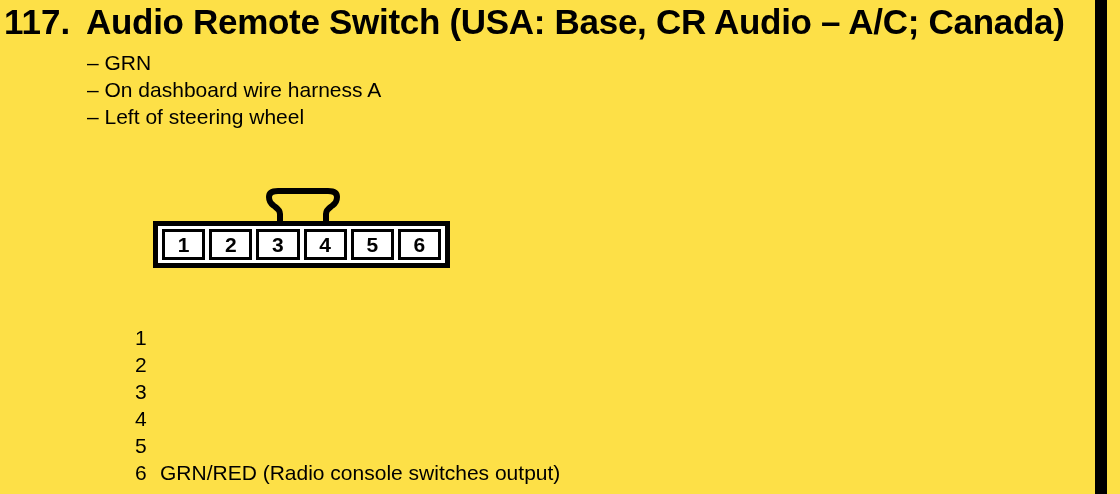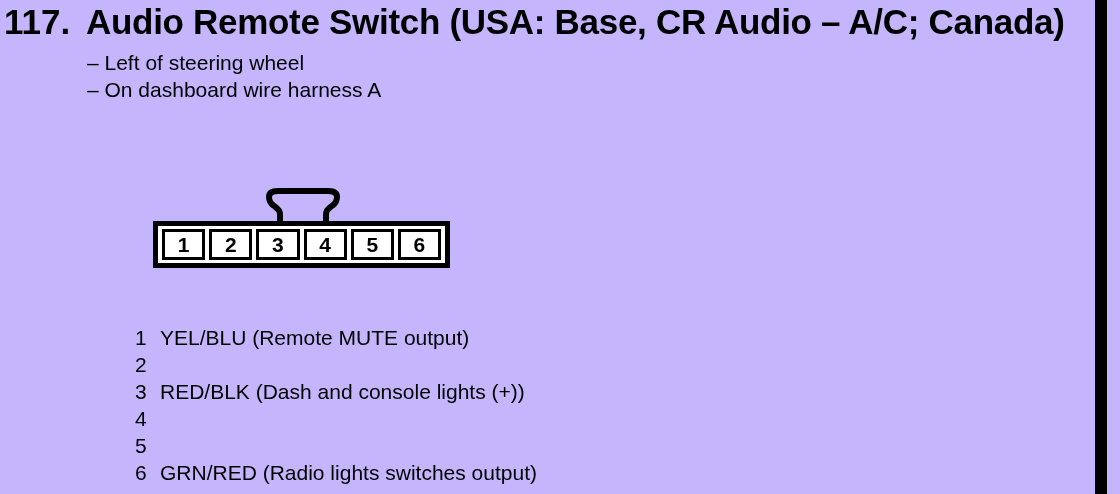--- a/index.html
+++ b/index.html
@@ -1,21 +1,21 @@
 <!DOCTYPE html>
 <html><head>
 <meta charset="utf-8">
 <style>
   * { margin: 0; padding: 0; box-sizing: border-box; }
   html, body { background: #ffffff; }
   .page {
     position: relative;
     width: 1120px;
     height: 494px;
-    background: #c4b5fd;
+    background: #fde047;
     color: #000000;
     font-family: "Liberation Sans", "DejaVu Sans", sans-serif;
     overflow: hidden;
   }
   .section-number {
     position: absolute;
     left: 4px;
     top: 3px;
     font-size: 35px;
     font-weight: bold;
@@ -92,22 +92,23 @@
 </style>
 </head>
 <body>
 
 <div class="page">
 
   <span class="section-number">117.</span>
   <span class="section-title">Audio Remote Switch (USA: Base, CR Audio – A/C; Canada)</span>
 
   <div class="notes">
+    <div class="note-line">– GRN</div>
+    <div class="note-line">– On dashboard wire harness A</div>
     <div class="note-line">– Left of steering wheel</div>
-    <div class="note-line">– On dashboard wire harness A</div>
   </div>
 
   <svg class="connector-tab" viewBox="0 0 76 36" fill="none" xmlns="http://www.w3.org/2000/svg">
     <path d="M 15 36 L 15 27 C 15 22, 11 20.5, 8.5 18.5 C 5 16, 4 13.5, 4 10
              C 4 5, 8 4, 13 4 L 63 4 C 68 4, 72 5, 72 10
              C 72 13.5, 71 16, 67.5 18.5 C 65 20.5, 61 22, 61 27 L 61 36" stroke="#000000" stroke-width="6" fill="none"></path>
   </svg>
 
   <div class="connector-shell">
     <div class="cavity">1</div>
@@ -115,41 +116,39 @@
     <div class="cavity">3</div>
     <div class="cavity">4</div>
     <div class="cavity">5</div>
     <div class="cavity">6</div>
   </div>
 
   <div class="pinlist">
     <div class="pin-row">
       <span class="pin-num">1</span>
         <span class="pin-gap"></span>
-      <span class="pin-desc">YEL/BLU (Remote MUTE output)</span>
     </div>
     <div class="pin-row">
       <span class="pin-num">2</span>
         <span class="pin-gap"></span>
     </div>
     <div class="pin-row">
       <span class="pin-num">3</span>
         <span class="pin-gap"></span>
-      <span class="pin-desc">RED/BLK (Dash and console lights (+))</span>
     </div>
     <div class="pin-row">
       <span class="pin-num">4</span>
         <span class="pin-gap"></span>
     </div>
     <div class="pin-row">
       <span class="pin-num">5</span>
         <span class="pin-gap"></span>
     </div>
     <div class="pin-row">
       <span class="pin-num">6</span>
         <span class="pin-gap"></span>
-      <span class="pin-desc">GRN/RED (Radio lights switches output)</span>
+      <span class="pin-desc">GRN/RED (Radio console switches output)</span>
     </div>
   </div>
 
   <div class="binding-bar"></div>
 
 </div>
 
 </body></html>

